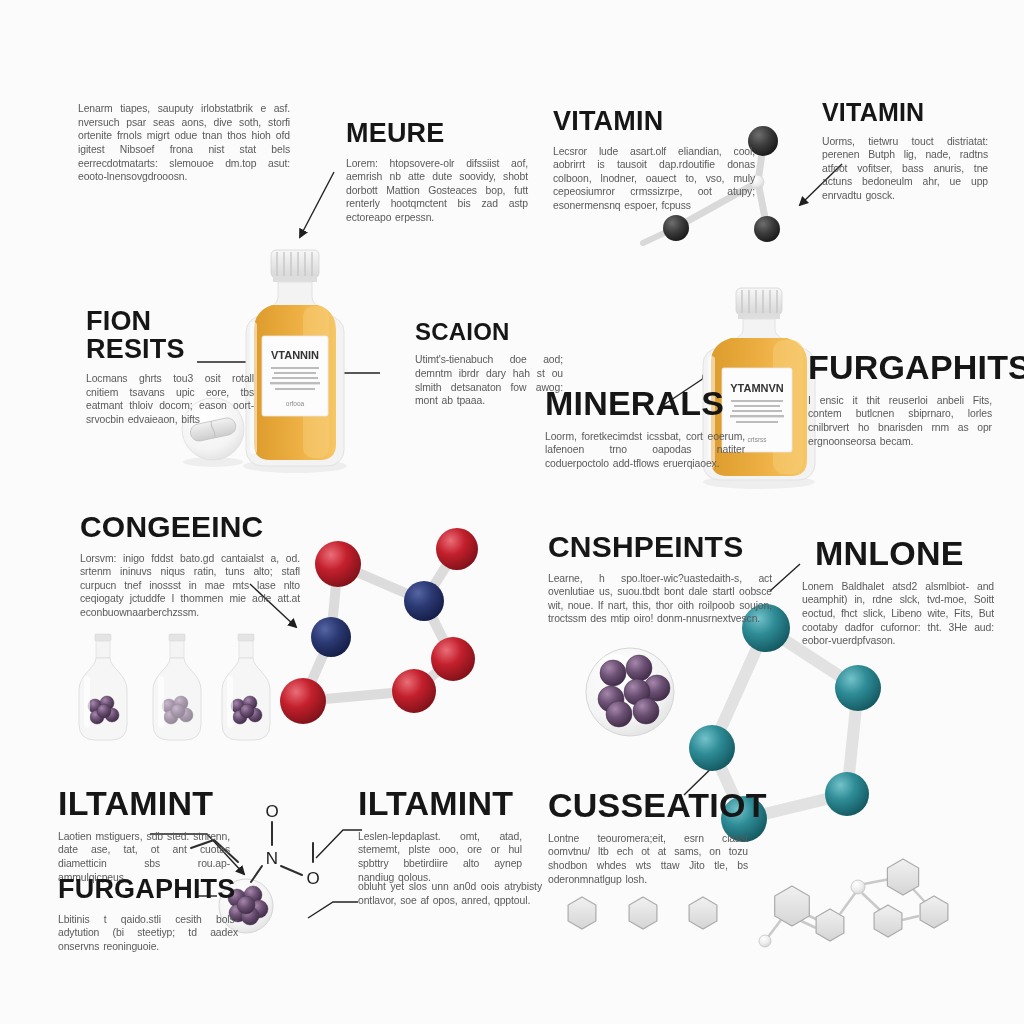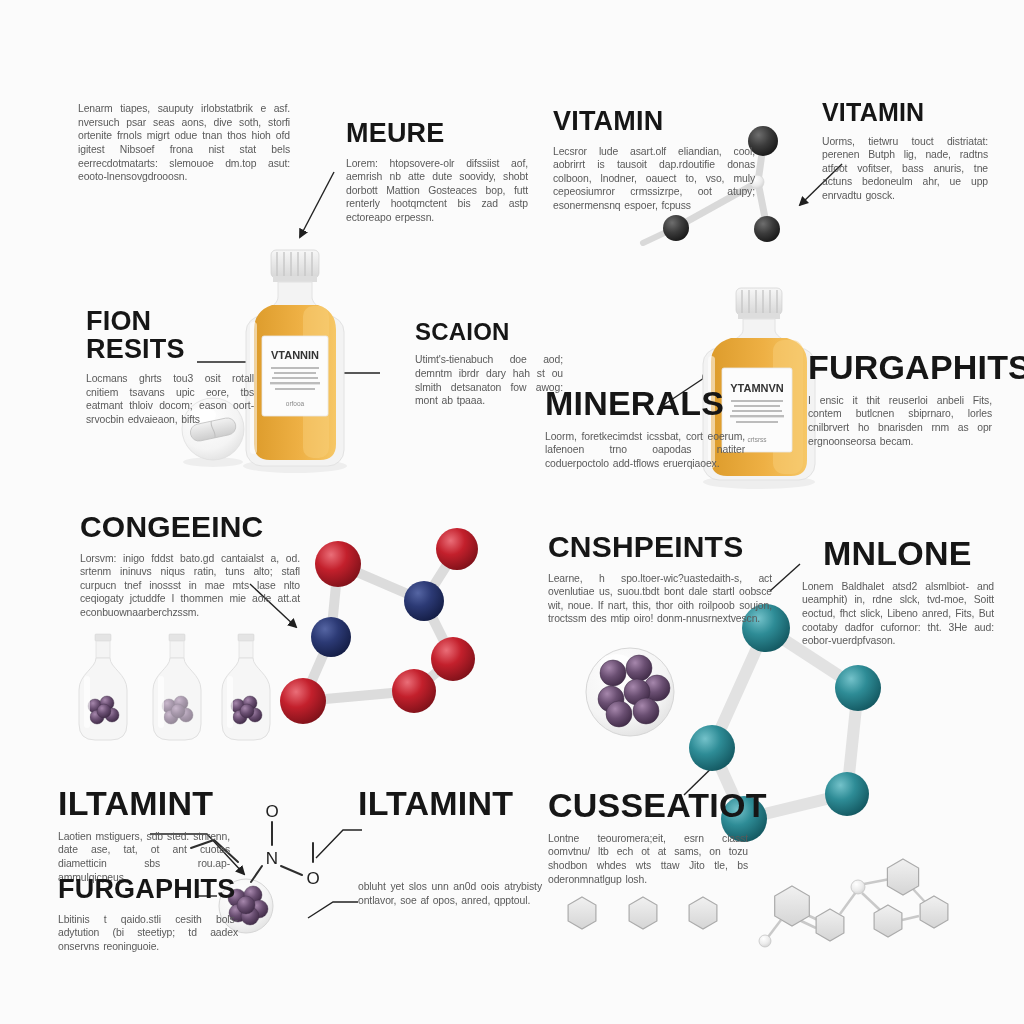--- a/index.html
+++ b/index.html
@@ -368,31 +368,32 @@
   <h2 class="h30">CONGEEINC</h2>
   <p>Lorsvm: inigo fddst bato.gd cantaialst a, od. srtenm ininuvs niqus ratin, tuns alto; stafl curpucn tnef inossst in mae mts lase nlto ceqiogaty jctuddfe I thommen mie aole att.at econbuownaarberchzssm.</p>
 </div>
 
 <div class="tb" style="left:548px;top:532px;width:224px">
   <h2 class="h30">CNSHPEINTS</h2>
   <p>Learne, h spo.ltoer-wic?uastedaith-s, act ovenlutiae us, suou.tbdt bont dale startl oobsce wit, noue. If nart, this, thor oith roilpoob soujon, troctssm des mtip oiro! donm-nnusrnextvescn.</p>
 </div>
 
 <div class="tb" style="left:802px;top:536px;width:192px">
-  <h2 class="h28" style="margin-left:21px">MNLONE</h2>
-  <p>Lonem Baldhalet atsd2 alsmlbiot- and ueamphit) in, rdne slck, tvd-moe, Soitt eoctud, fhct slick, Libeno anred, Fits, But cootaby dadfor cufornor: tht. 3He aud: eobor-vuerdpfvason.</p>
+  <h2 class="h28" style="margin-left:13px">MNLONE</h2>
+  <p>Lonem Baldhalet atsd2 alsmlbiot- and ueamphit) in, rdne slck, tvd-moe, Soitt eoctud, fhct slick, Libeno wite, Fits, But cootaby dadfor cufornor: tht. 3He aud: eobor-vuerdpfvason.</p>
 </div>
 
 <div class="tb" style="left:58px;top:786px;width:172px">
   <h2 class="h26">ILTAMINT</h2>
   <p>Laotien mstiguers, sdb sted. stnrenn, date ase, tat, ot ant cuotas diametticin sbs rou.ap- ammulqicpeus..</p>
 </div>
 
 <div class="tb" style="left:358px;top:786px;width:164px">
   <h2 class="h26">ILTAMINT</h2>
+  <p>Leslen-lepdaplast. omt, atad, stememt, plste ooo, ore or hul spbttry bbetirdiire alto aynep nandiug qolous.</p>
 </div>
 
 <div class="tb" style="left:548px;top:788px;width:200px">
   <h2 class="h28">CUSSEATIOT</h2>
   <p>Lontne teouromera;eit, esrn ciasst oomvtnu/ ltb ech ot at sams, on tozu shodbon whdes wts ttaw Jito tle, bs oderonmnatlgup losh.</p>
 </div>
 
 <div class="tb" style="left:58px;top:876px;width:180px">
   <h2 class="h27">FURGAPHITS</h2>
   <p>Lbitinis t qaido.stli cesith bols- adytution (bi steetiyp; td aadex onservns reoninguoie.</p>

